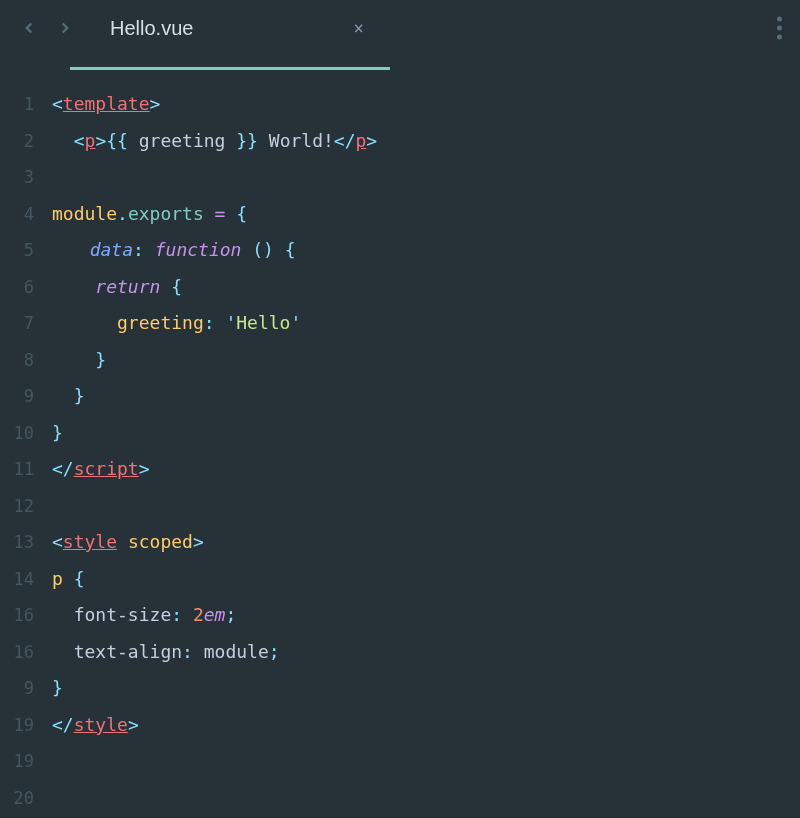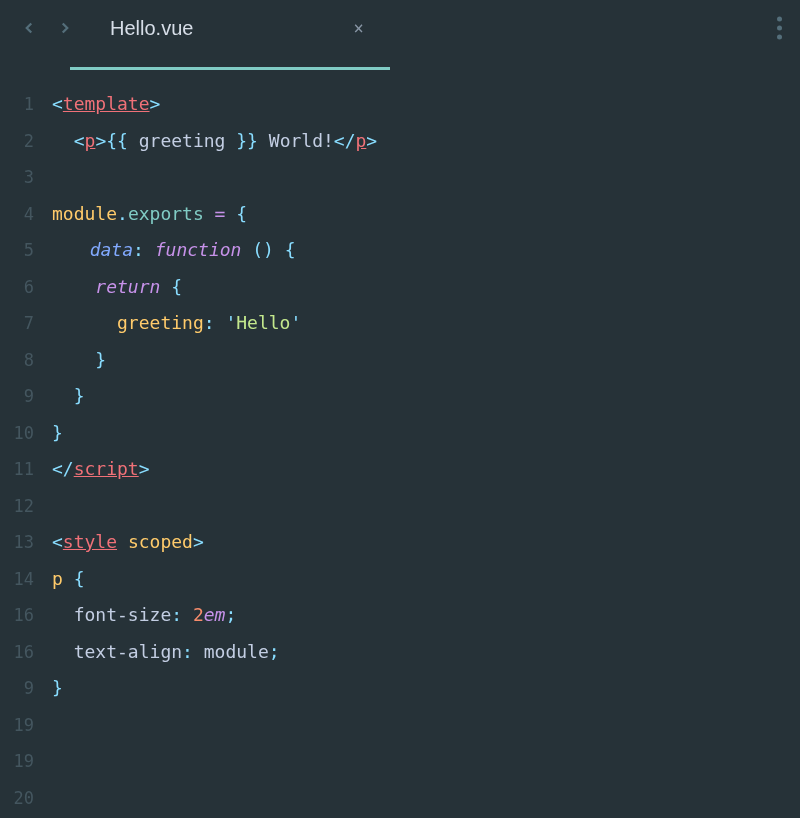--- a/index.html
+++ b/index.html
@@ -180,14 +180,15 @@
     <div class="line"><span>    </span><span class="punct">}</span></div>
     <div class="line"><span>  </span><span class="punct">}</span></div>
     <div class="line"><span class="punct">}</span></div>
     <div class="line"><span class="punct">&lt;/</span><span class="tag">script</span><span class="punct">&gt;</span></div>
     <div class="line"><span></span></div>
     <div class="line"><span class="punct">&lt;</span><span class="tag">style</span><span> </span><span class="attr">scoped</span><span class="punct">&gt;</span></div>
     <div class="line"><span class="attr">p</span><span> </span><span class="punct">{</span></div>
     <div class="line"><span>  </span><span class="text">font-size</span><span class="punct">:</span><span> </span><span class="num">2</span><span class="kw">em</span><span class="punct">;</span></div>
     <div class="line"><span>  </span><span class="text">text-align</span><span class="punct">:</span><span> </span><span class="text">module</span><span class="punct">;</span></div>
     <div class="line"><span class="punct">}</span></div>
+    <div class="line"><span class="punct">&lt;/</span><span class="tag">style</span><span class="punct">&gt;</span></div>
   </div>
 </div>
 
 </body></html>

